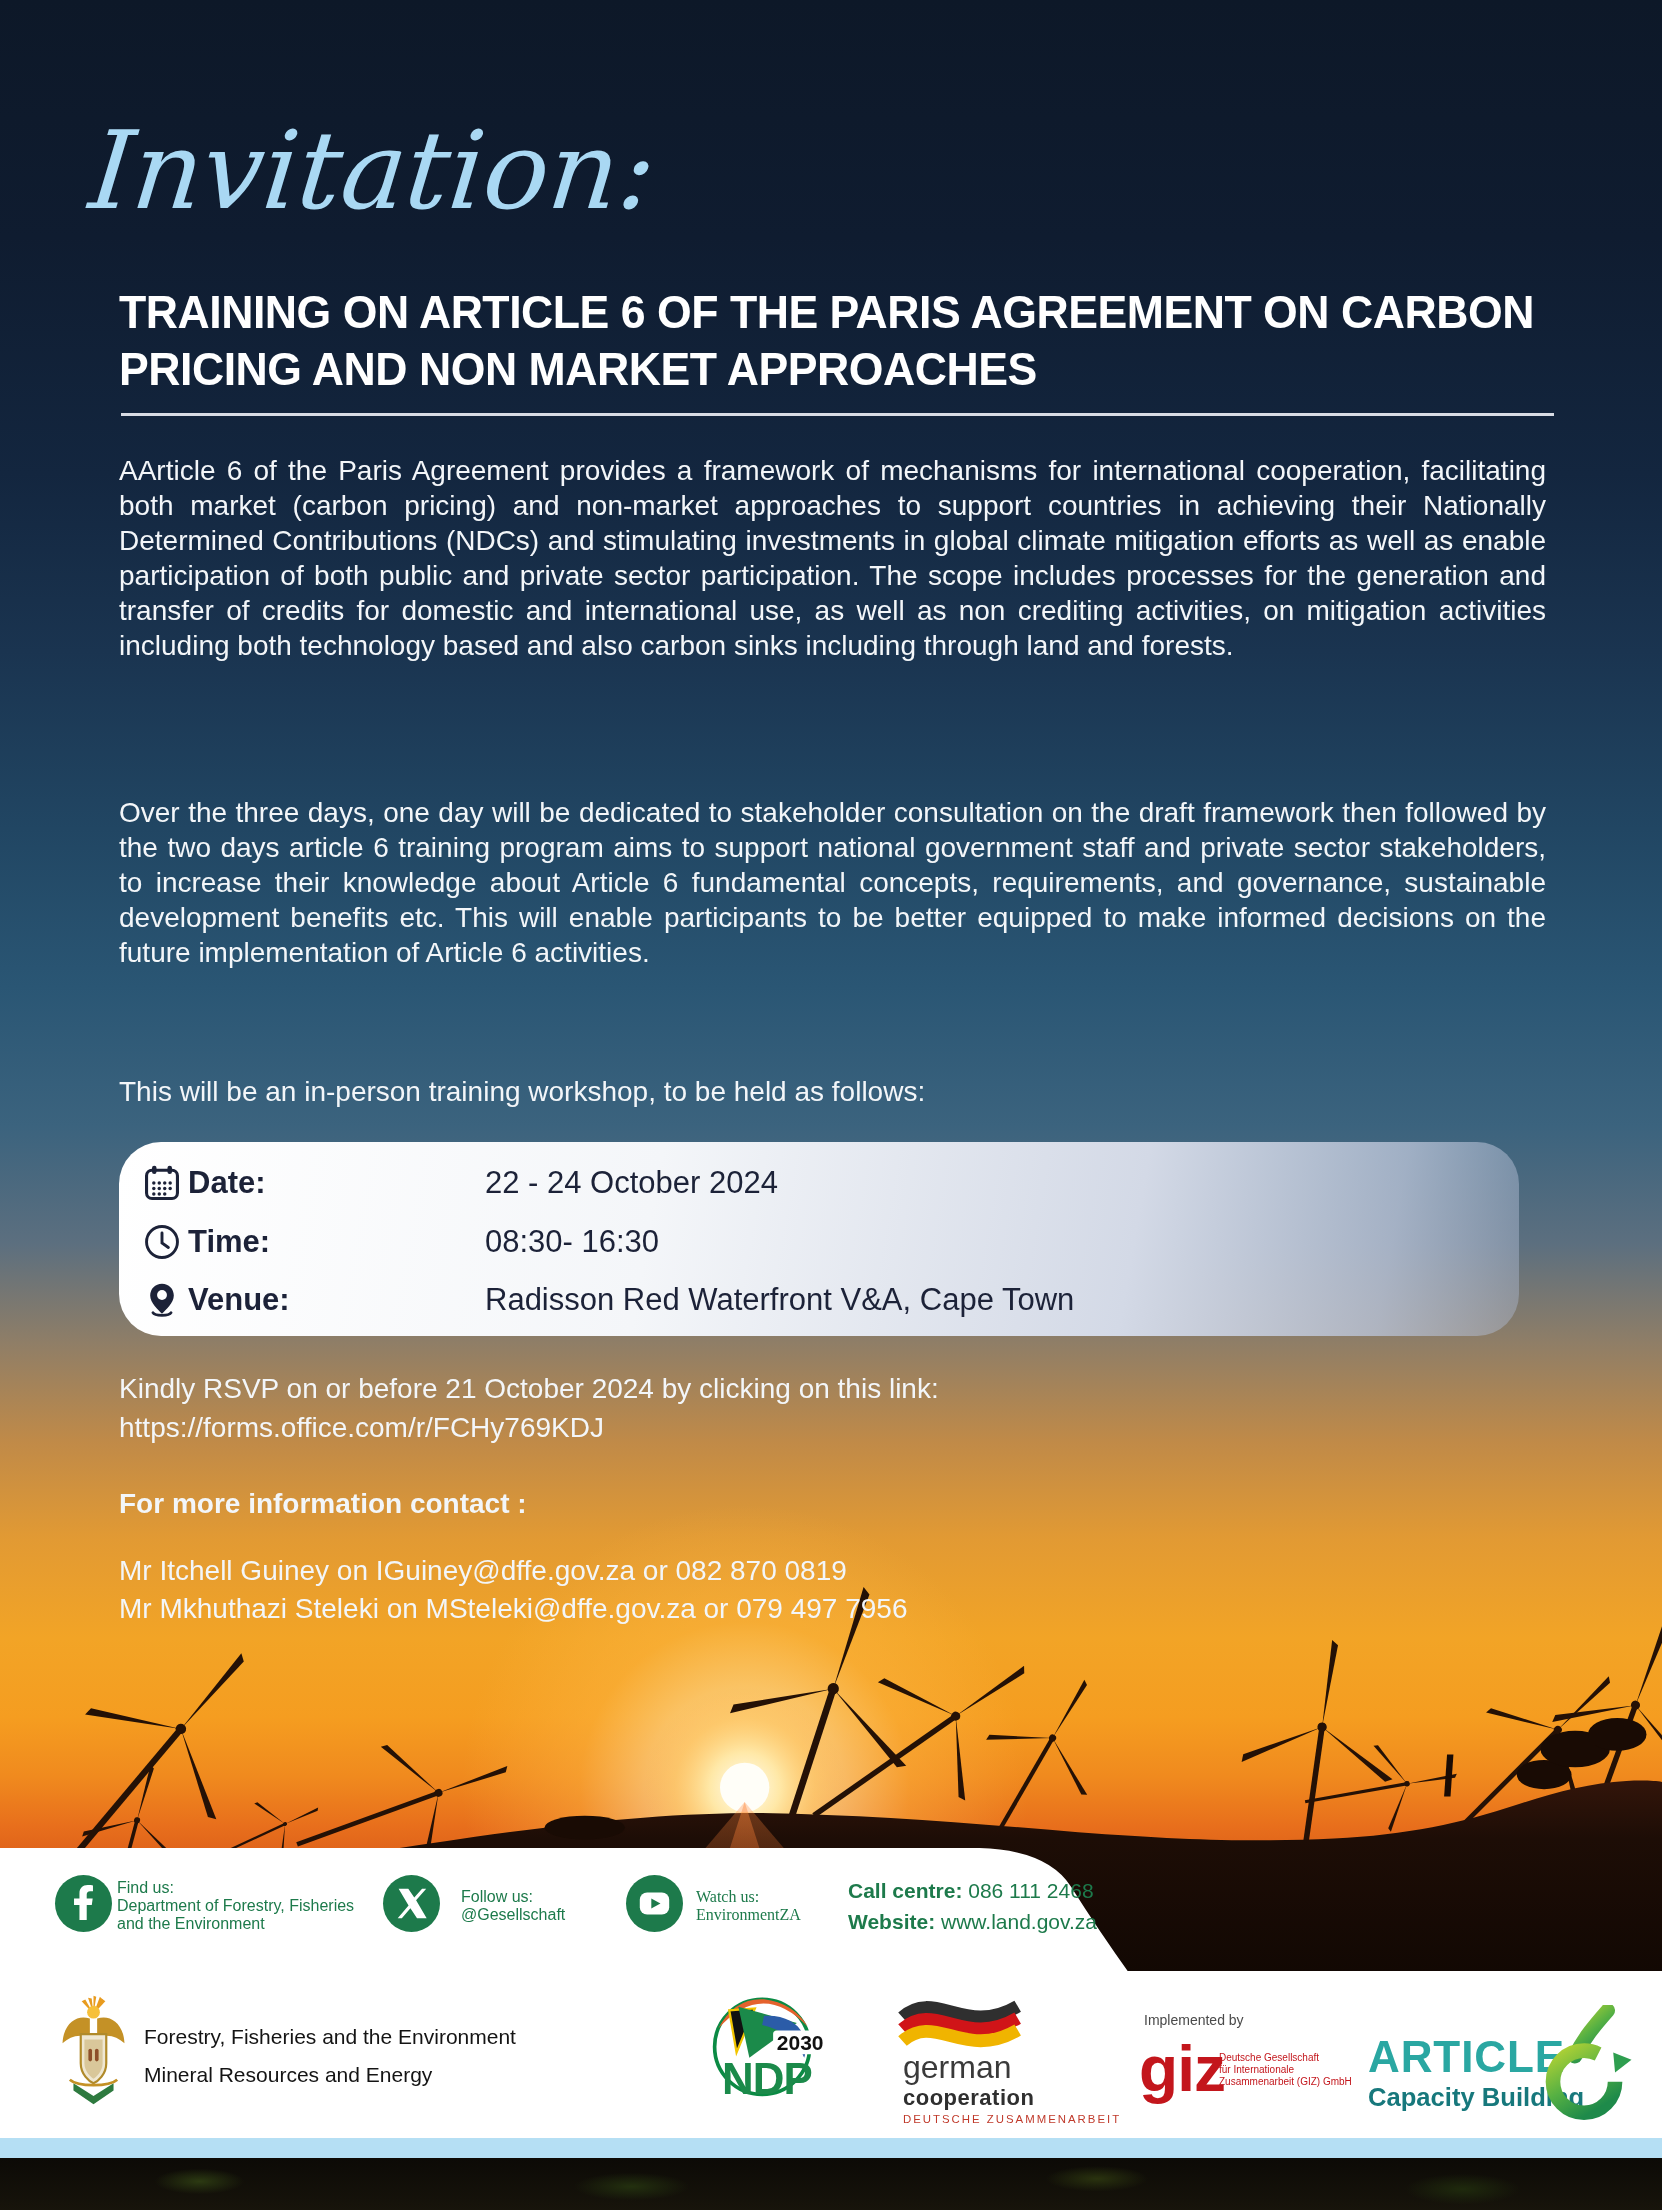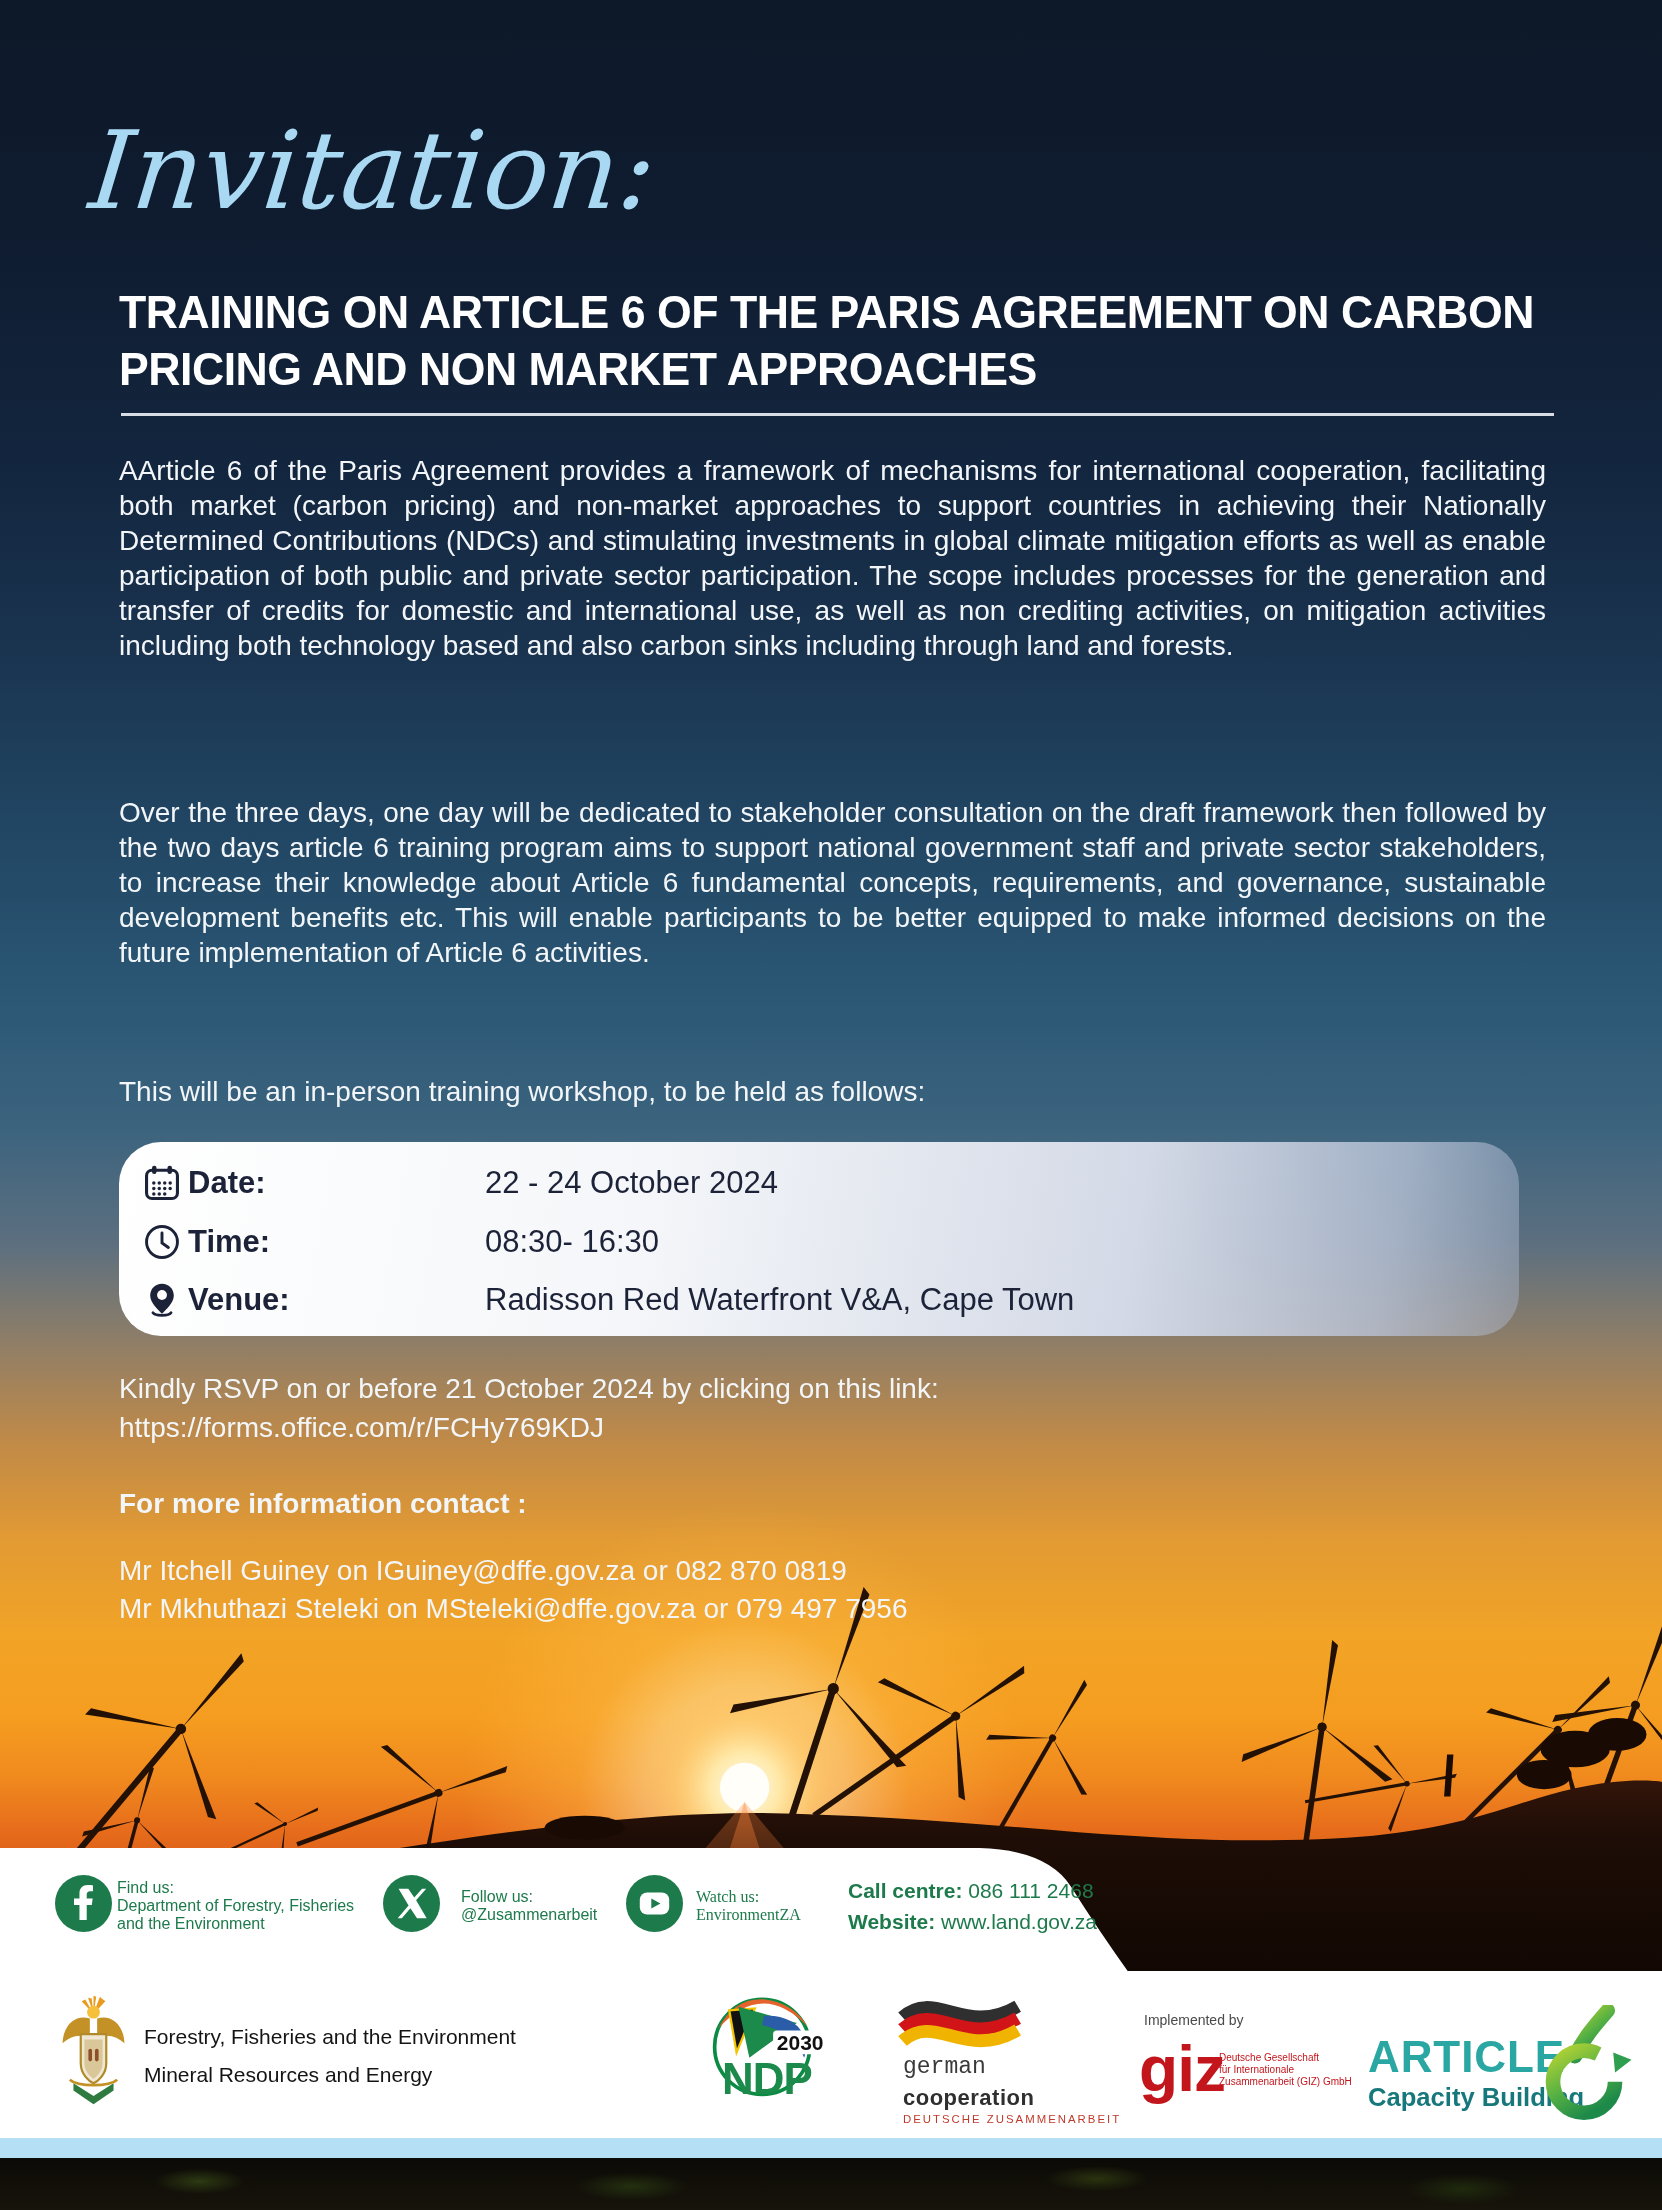--- a/index.html
+++ b/index.html
@@ -39,21 +39,21 @@
       radial-gradient(82px 22px at 88% 60%, #1f2a0d 0%, rgba(0,0,0,0) 70%),
       linear-gradient(180deg,#0c0a06,#17140b);}
   
   .soc-circle{width:57px;height:57px;border-radius:50%;background:#1d7a4b;
               display:flex;align-items:center;justify-content:center;}
   .soc-text{color:#1d7a4b;font-size:16px;line-height:18px;}
   .callline{color:#1d7a4b;font-size:21px;}
   .callline b{font-weight:700;}
   
   .deptline{color:#141414;font-size:21px;}
-  .german-serif{font-family:Liberation Mono, monospace;font-size:23px;color:#3a3a3a;line-height:27.4px;}
+  .german-serif{font-family:Liberation Sans, sans-serif;font-size:32px;color:#3a3a3a;line-height:27.4px;}
   .german-coop{font-weight:700;font-size:22px;color:#2f2f2f;letter-spacing:0.5px;}
   .german-red{font-size:11.4px;color:#c03a2b;letter-spacing:2px;}
   .giz-small{font-size:10px;line-height:12px;color:#c3161c;}
   .imp{font-size:14px;color:#4a4a4a;}
   .giz-word{font-weight:700;font-size:64px;color:#c3161c;letter-spacing:-0.9px;}
   .a6-word{font-weight:700;font-size:44px;color:#2aa7a2;letter-spacing:0.9px;}
   .a6-sub{font-weight:700;font-size:25.6px;color:#17787c;}
 </style>
 </head>
 <body>
@@ -204,21 +204,21 @@
     <div>and the Environment</div>
   </div>
 
   <div class="abs soc-circle" style="left:383px;top:1875px;">
     <svg width="57" height="57" viewBox="0 0 62 62">
       <path d="M17,15 L27.5,15 L34,24.5 L42.5,15 L47,15 L36,27.5 L47.5,47 L37,47 L29.8,36.2 L20.5,47 L16,47 L27.8,33.3 Z" fill="#ffffff"></path>
     </svg>
   </div>
   <div class="abs soc-text" style="left:461px;top:1888px;">
     <div>Follow us:</div>
-    <div>@Zusammenarbeit</div>
+    <div>@Gesellschaft</div>
   </div>
 
   <div class="abs soc-circle" style="left:626px;top:1875px;">
     <svg width="57" height="57" viewBox="0 0 62 62">
       <rect x="15" y="19" width="32" height="24" rx="8" fill="#ffffff"></rect>
       <path d="M27.5,25.5 L37.5,31 L27.5,36.5 Z" fill="#1d7a4b"></path>
     </svg>
   </div>
   <div class="abs soc-text" style="left:696px;top:1888px;font-family:Liberation Serif, serif;">
     <div>Watch us:</div>

